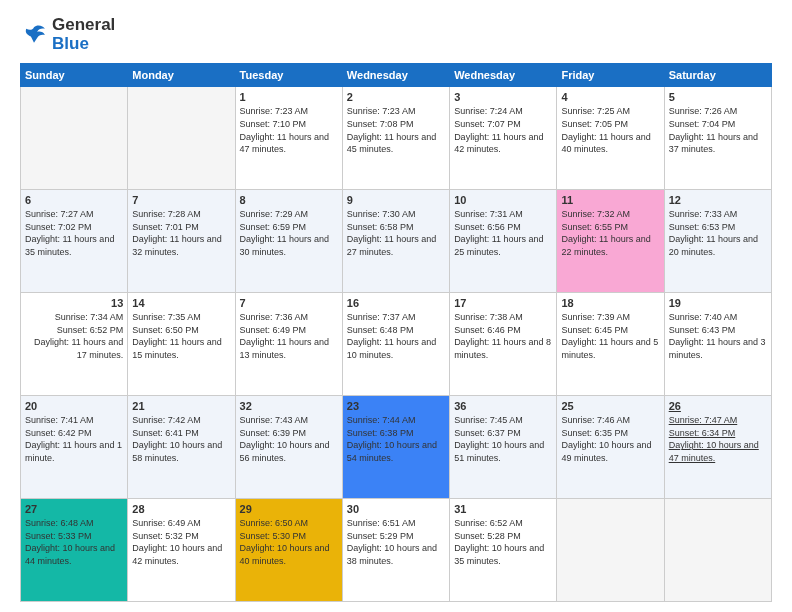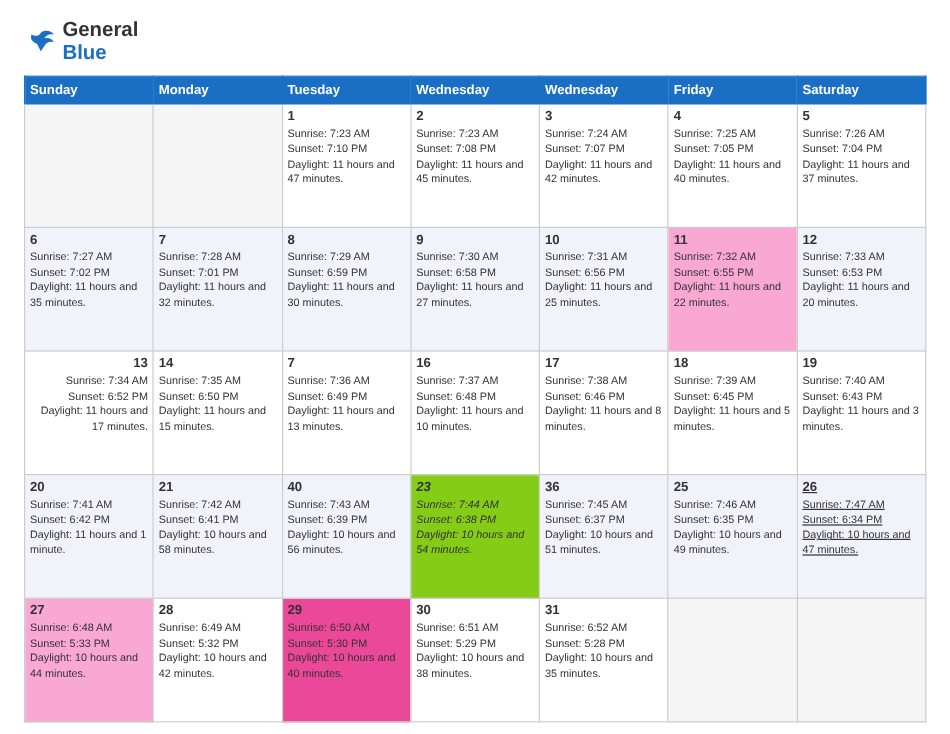--- a/index.html
+++ b/index.html
@@ -215,50 +215,50 @@
         <tr>
           <td style="background: rgb(240, 244, 250);">
             <span class="day-num">20</span>
             <div class="day-info">Sunrise: 7:41 AM<br>Sunset: 6:42 PM<br>Daylight: 11 hours and 1 minute.</div>
           </td>
           <td style="background: rgb(240, 244, 250);">
             <span class="day-num">21</span>
             <div class="day-info">Sunrise: 7:42 AM<br>Sunset: 6:41 PM<br>Daylight: 10 hours and 58 minutes.</div>
           </td>
           <td style="background: rgb(240, 244, 250);">
-            <span class="day-num">40</span>
+            <span class="day-num">32</span>
             <div class="day-info">Sunrise: 7:43 AM<br>Sunset: 6:39 PM<br>Daylight: 10 hours and 56 minutes.</div>
           </td>
-          <td style="background: #84cc16; font-style: italic;">
+          <td style="background: #3b82f6;">
             <span class="day-num">23</span>
             <div class="day-info">Sunrise: 7:44 AM<br>Sunset: 6:38 PM<br>Daylight: 10 hours and 54 minutes.</div>
           </td>
           <td style="background: rgb(240, 244, 250);">
             <span class="day-num">36</span>
             <div class="day-info">Sunrise: 7:45 AM<br>Sunset: 6:37 PM<br>Daylight: 10 hours and 51 minutes.</div>
           </td>
           <td style="background: rgb(240, 244, 250);">
             <span class="day-num">25</span>
             <div class="day-info">Sunrise: 7:46 AM<br>Sunset: 6:35 PM<br>Daylight: 10 hours and 49 minutes.</div>
           </td>
           <td style="background: rgb(240, 244, 250); text-decoration: underline;">
             <span class="day-num">26</span>
             <div class="day-info">Sunrise: 7:47 AM<br>Sunset: 6:34 PM<br>Daylight: 10 hours and 47 minutes.</div>
           </td>
         </tr>
         <tr>
-          <td style="background: #f9a8d4;">
+          <td style="background: #14b8a6;">
             <span class="day-num">27</span>
             <div class="day-info">Sunrise: 6:48 AM<br>Sunset: 5:33 PM<br>Daylight: 10 hours and 44 minutes.</div>
           </td>
           <td style="background: rgb(255, 255, 255);">
             <span class="day-num">28</span>
             <div class="day-info">Sunrise: 6:49 AM<br>Sunset: 5:32 PM<br>Daylight: 10 hours and 42 minutes.</div>
           </td>
-          <td style="background: #ec4899;">
+          <td style="background: #eab308;">
             <span class="day-num">29</span>
             <div class="day-info">Sunrise: 6:50 AM<br>Sunset: 5:30 PM<br>Daylight: 10 hours and 40 minutes.</div>
           </td>
           <td style="background: rgb(255, 255, 255);">
             <span class="day-num">30</span>
             <div class="day-info">Sunrise: 6:51 AM<br>Sunset: 5:29 PM<br>Daylight: 10 hours and 38 minutes.</div>
           </td>
           <td style="background: rgb(255, 255, 255);">
             <span class="day-num">31</span>
             <div class="day-info">Sunrise: 6:52 AM<br>Sunset: 5:28 PM<br>Daylight: 10 hours and 35 minutes.</div>

